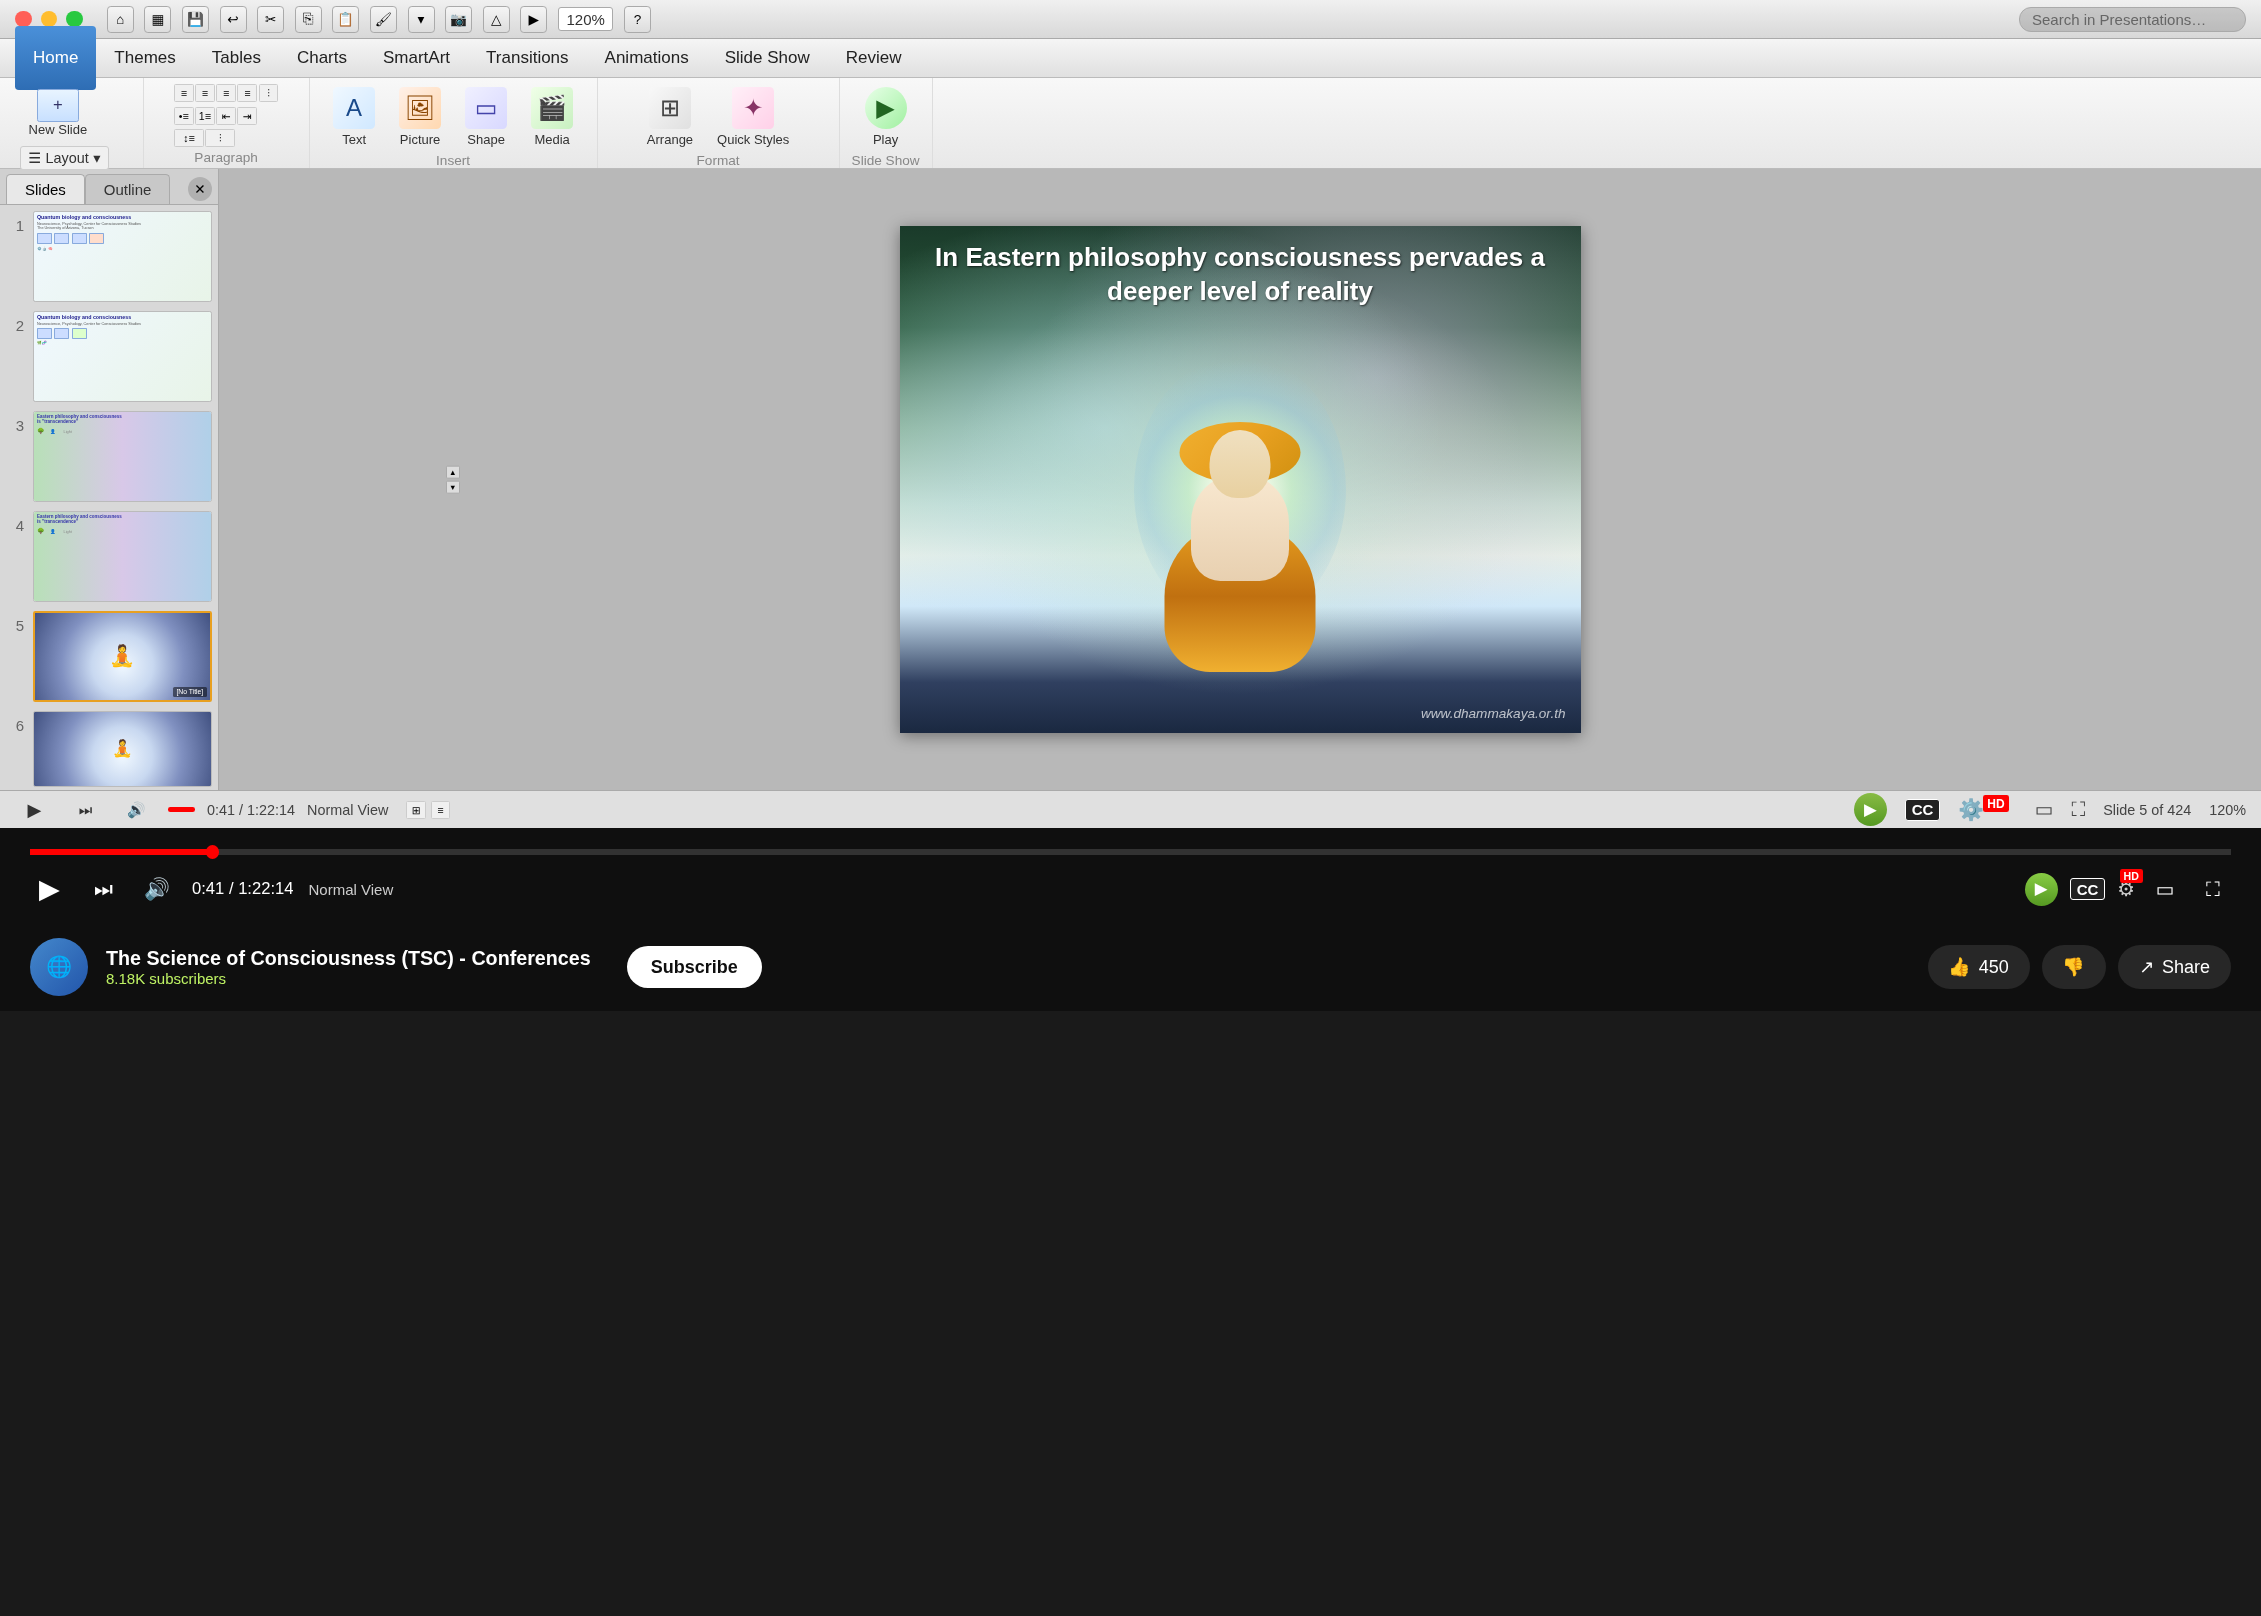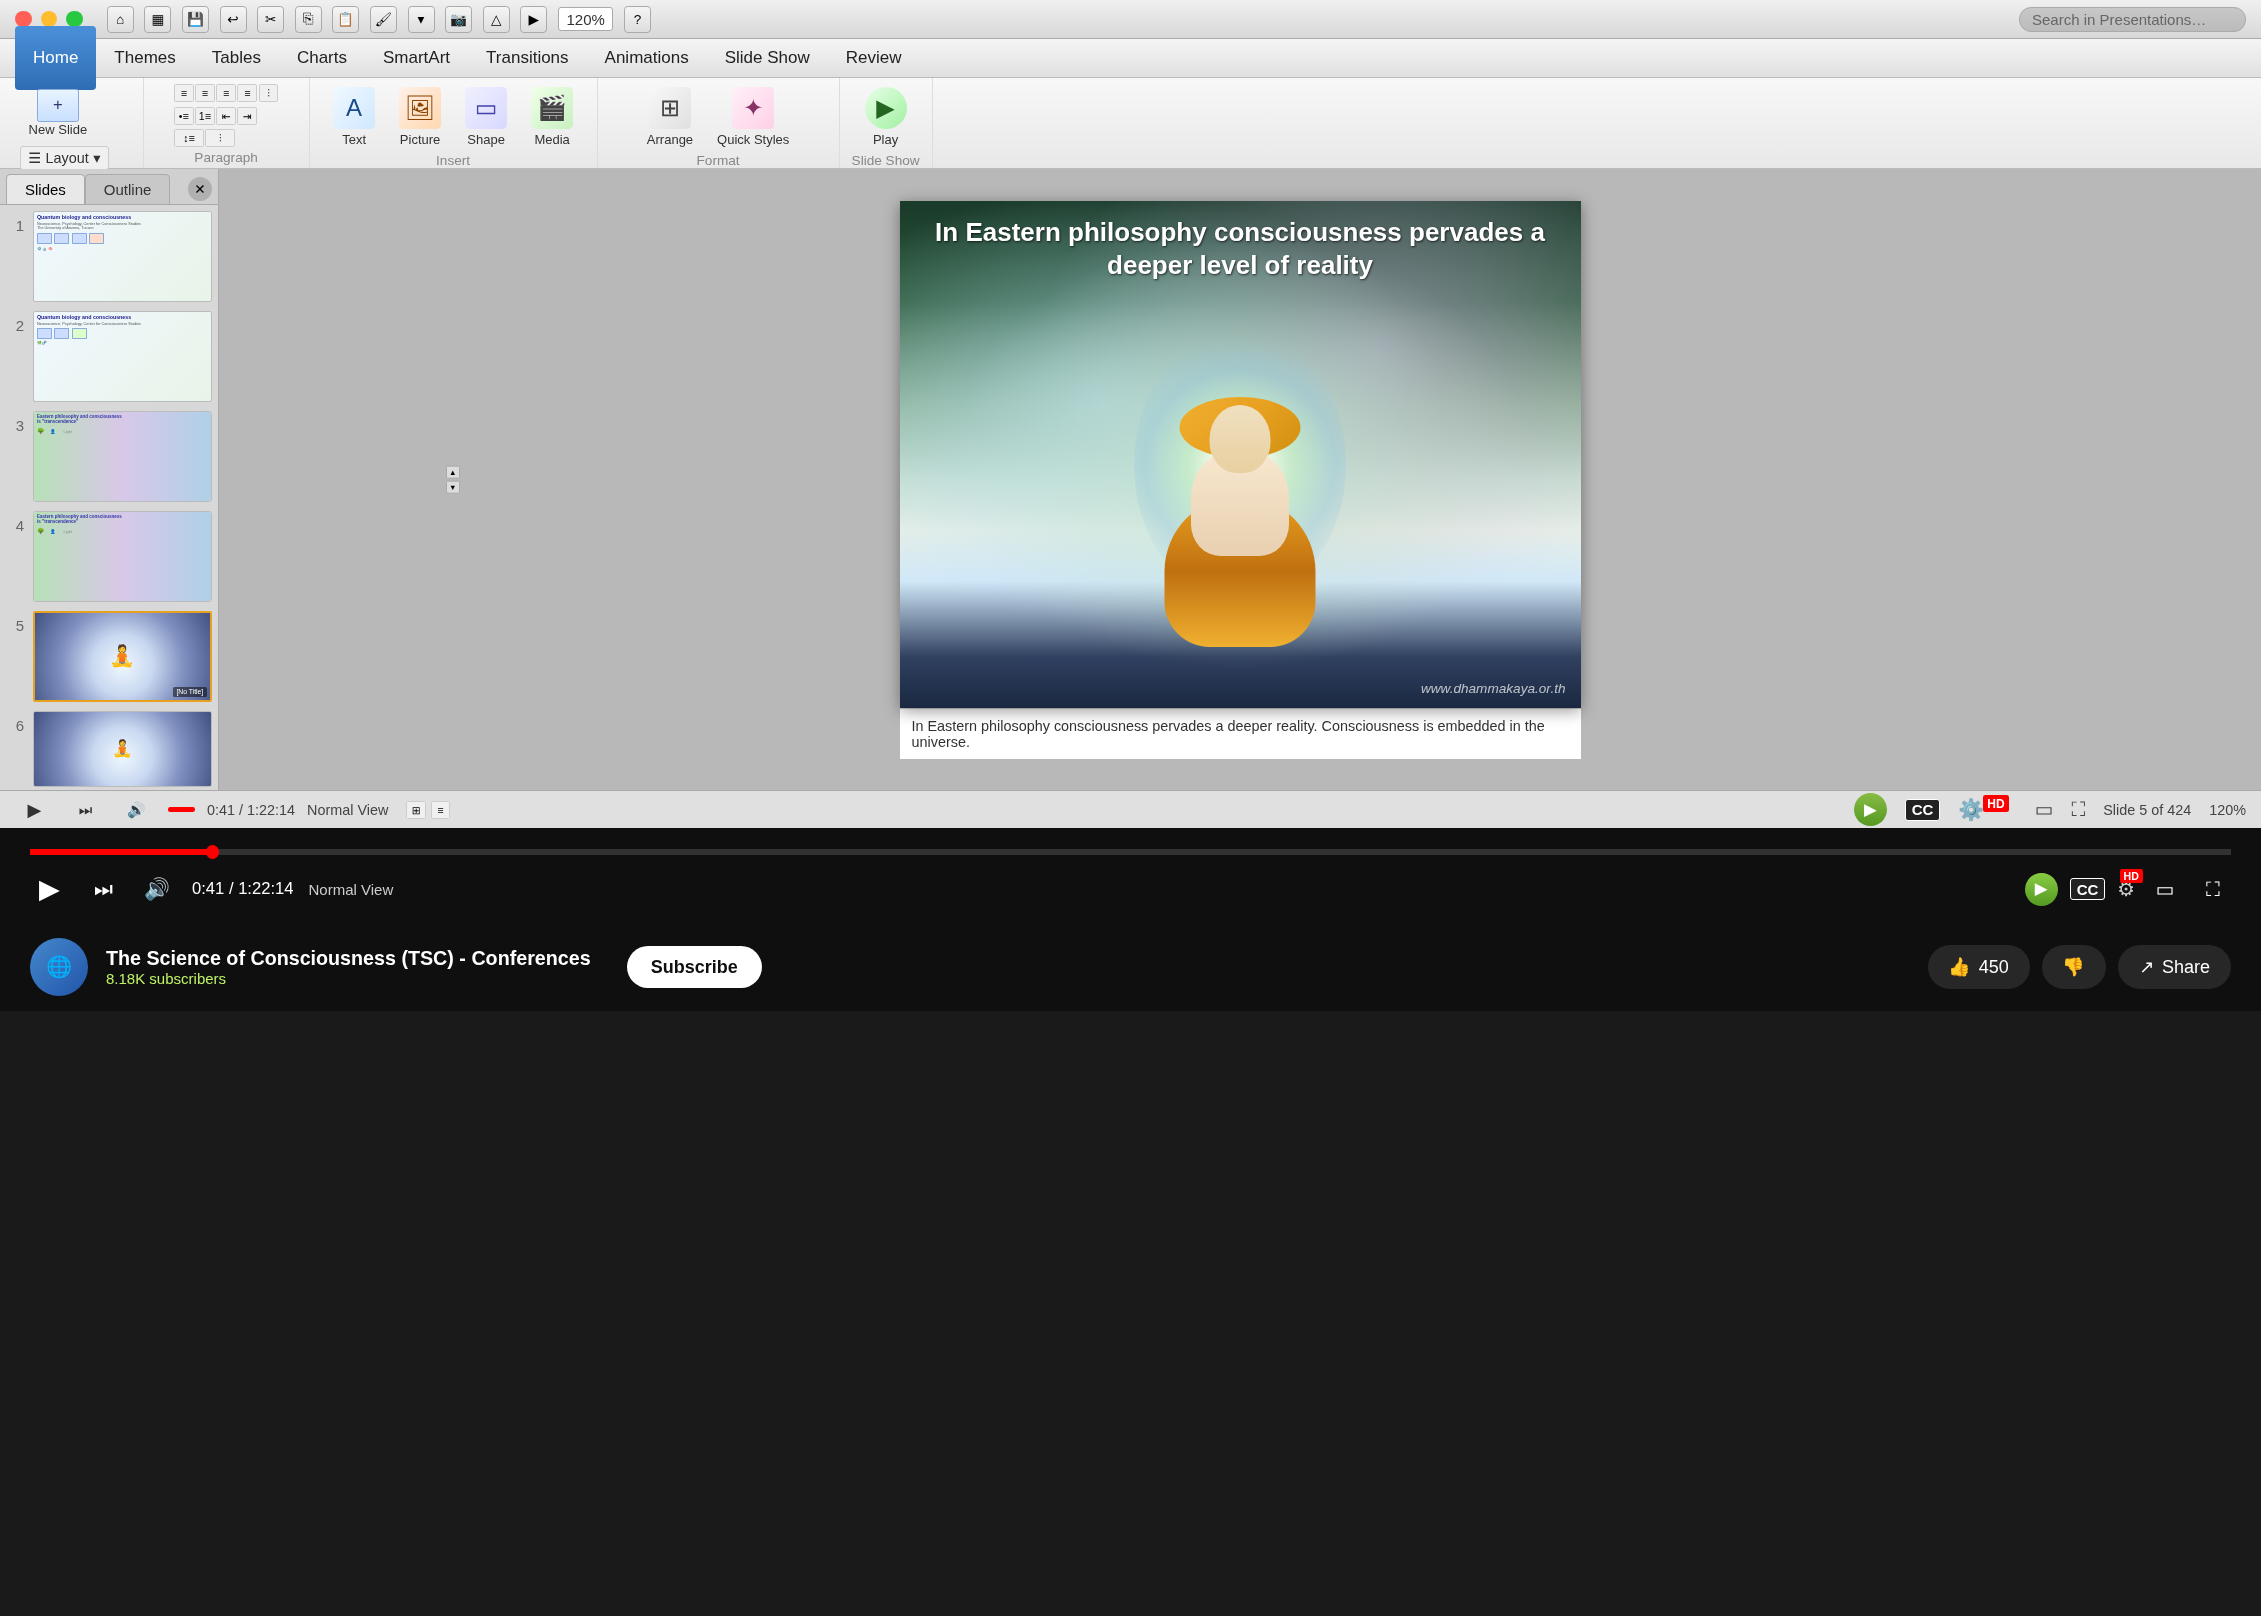--- a/index.html
+++ b/index.html
@@ -1049,21 +1049,20 @@
               <div class="buddha-torso">
                 <div class="buddha-shoulder-cloth"></div>
               </div>
               <div class="buddha-head"></div>
             </div>
           </div>
 
           <div class="slide-footer-text">www.dhammakaya.or.th</div>
         </div>
 
-        <div class="slide-notes-area">In Eastern philosophy consciousness pervades a deeper reality. Consciousness is embedded in the universe.</div>
       </div>
     </div>
   </div>
 
   <div class="status-bar">
 
     <div style="display:flex;align-items:center;gap:12px;flex:1;">
       <div class="control-btn" style="background:none;color:#333;font-size:18px;">▶</div>
       <div class="control-btn" style="background:none;color:#333;font-size:15px;">⏭</div>
       <div class="control-btn" style="background:none;color:#333;font-size:15px;">🔊</div>

